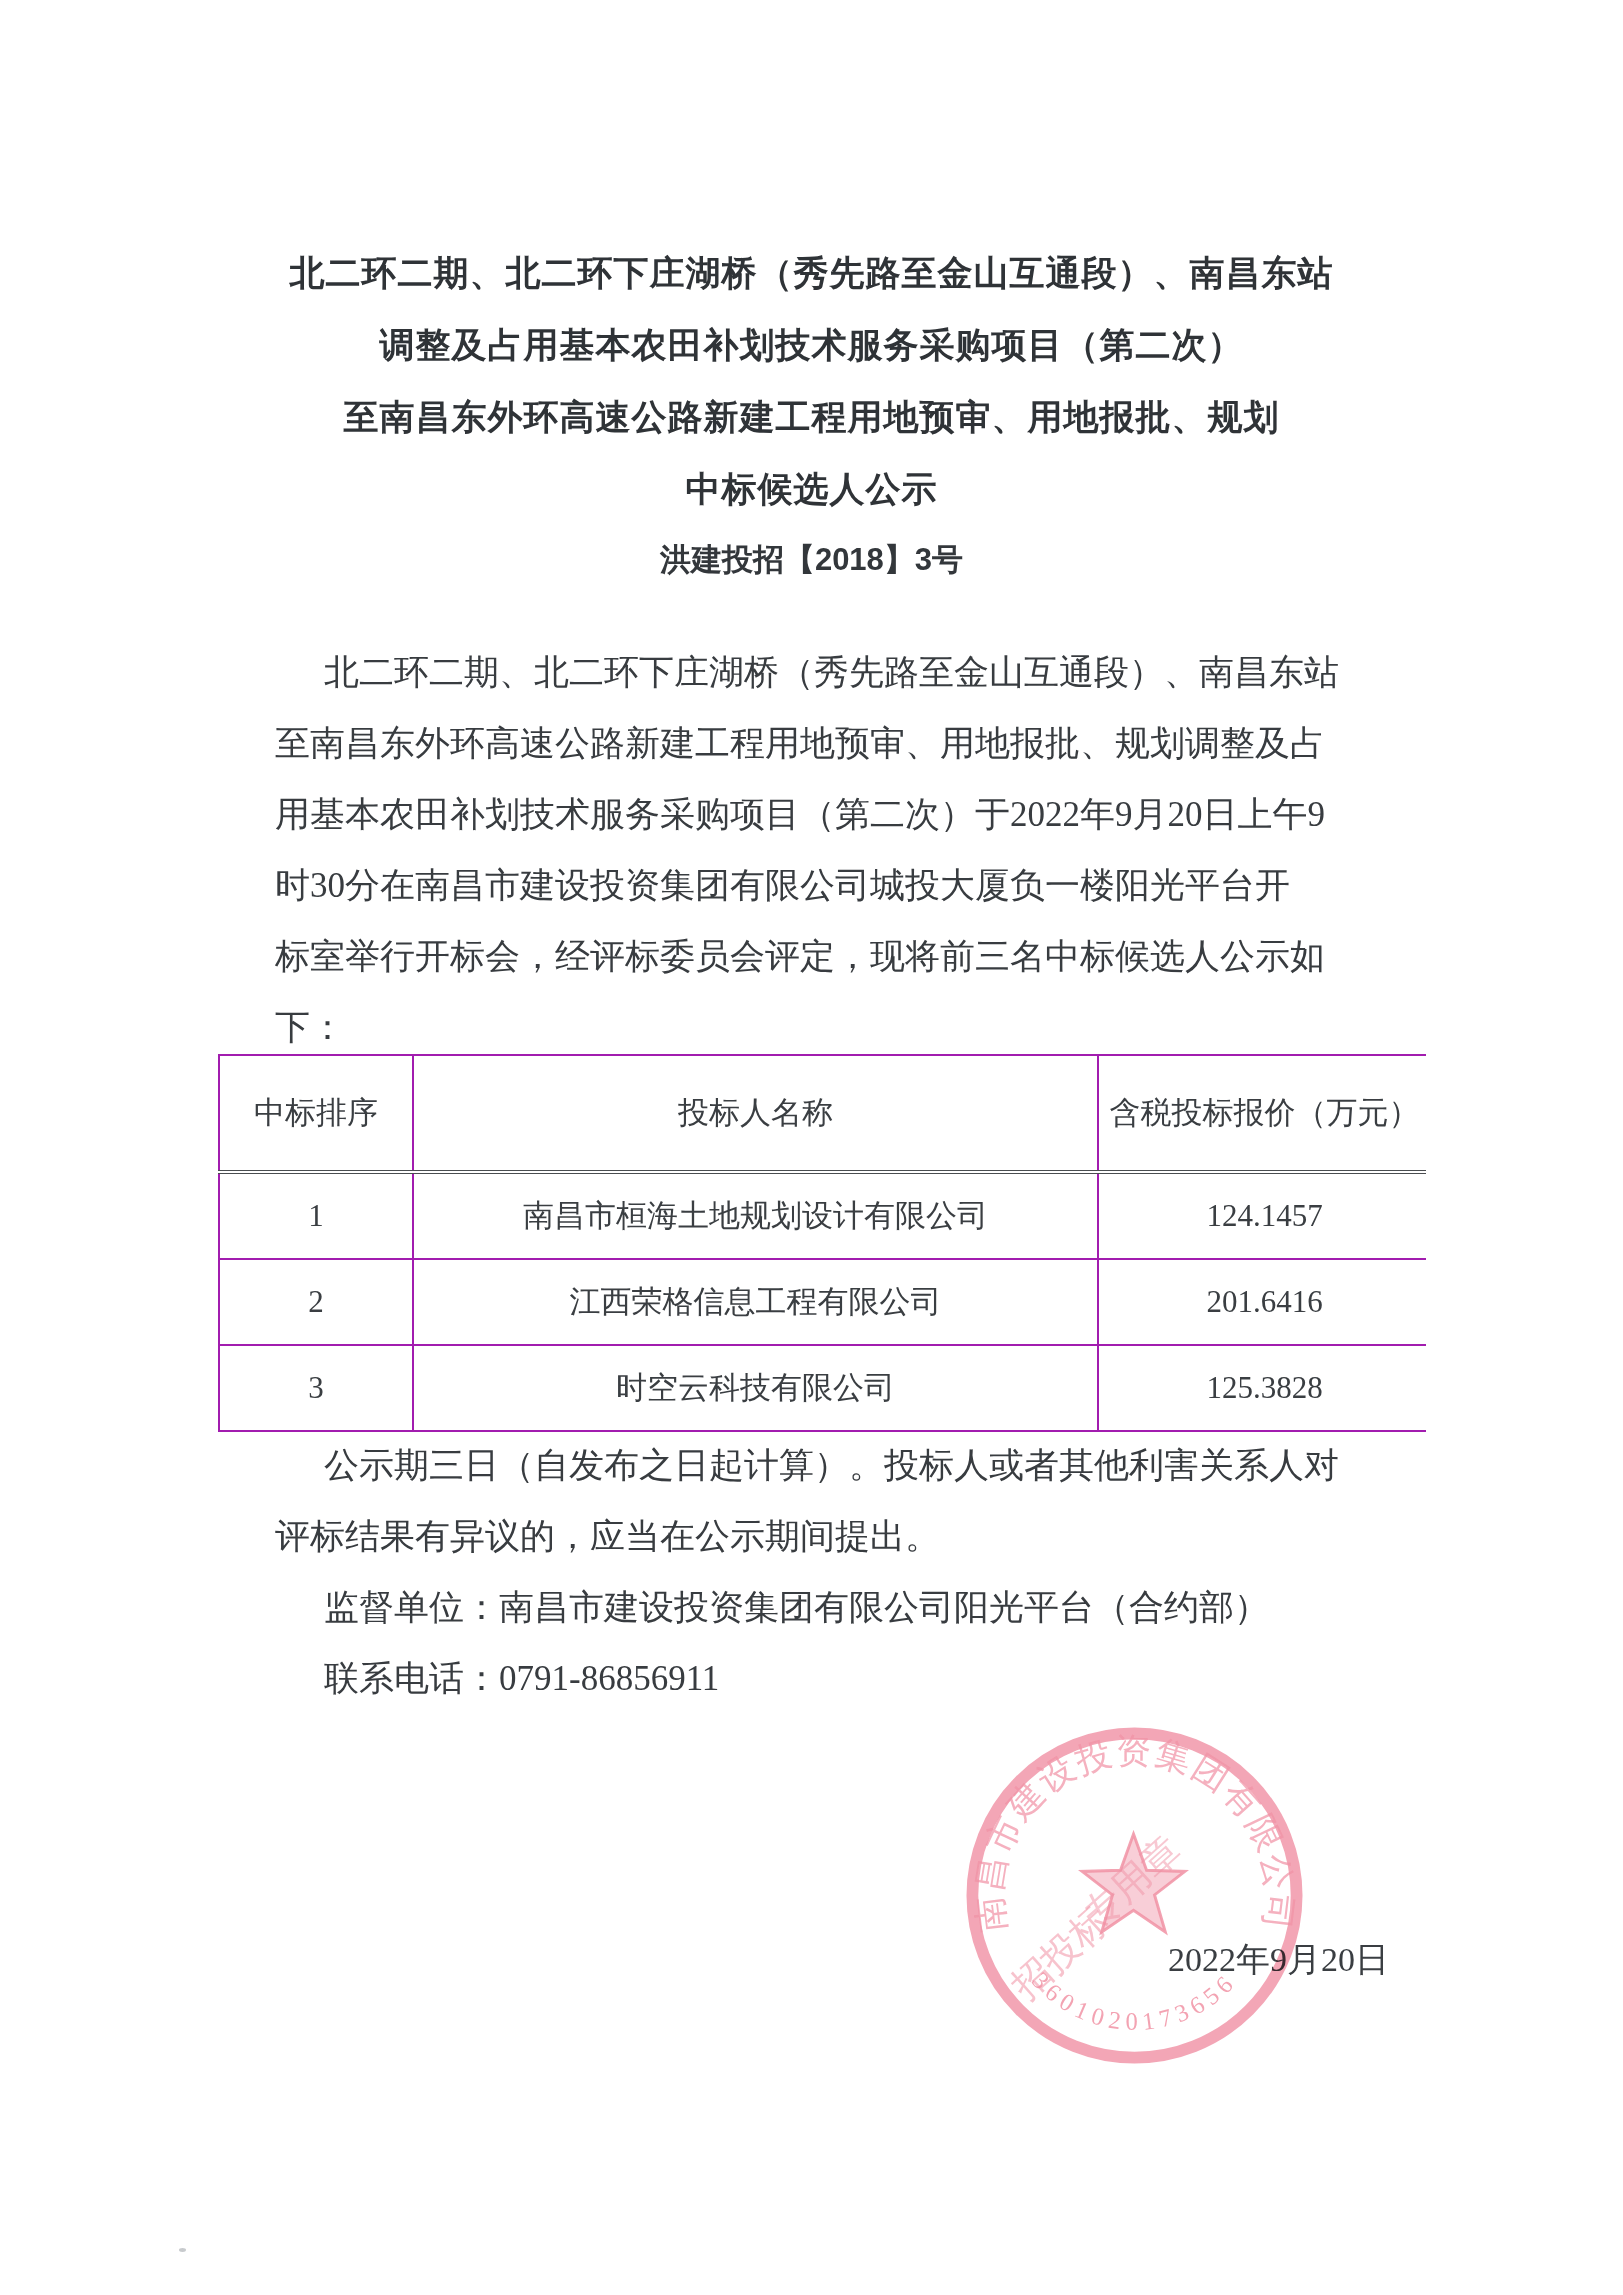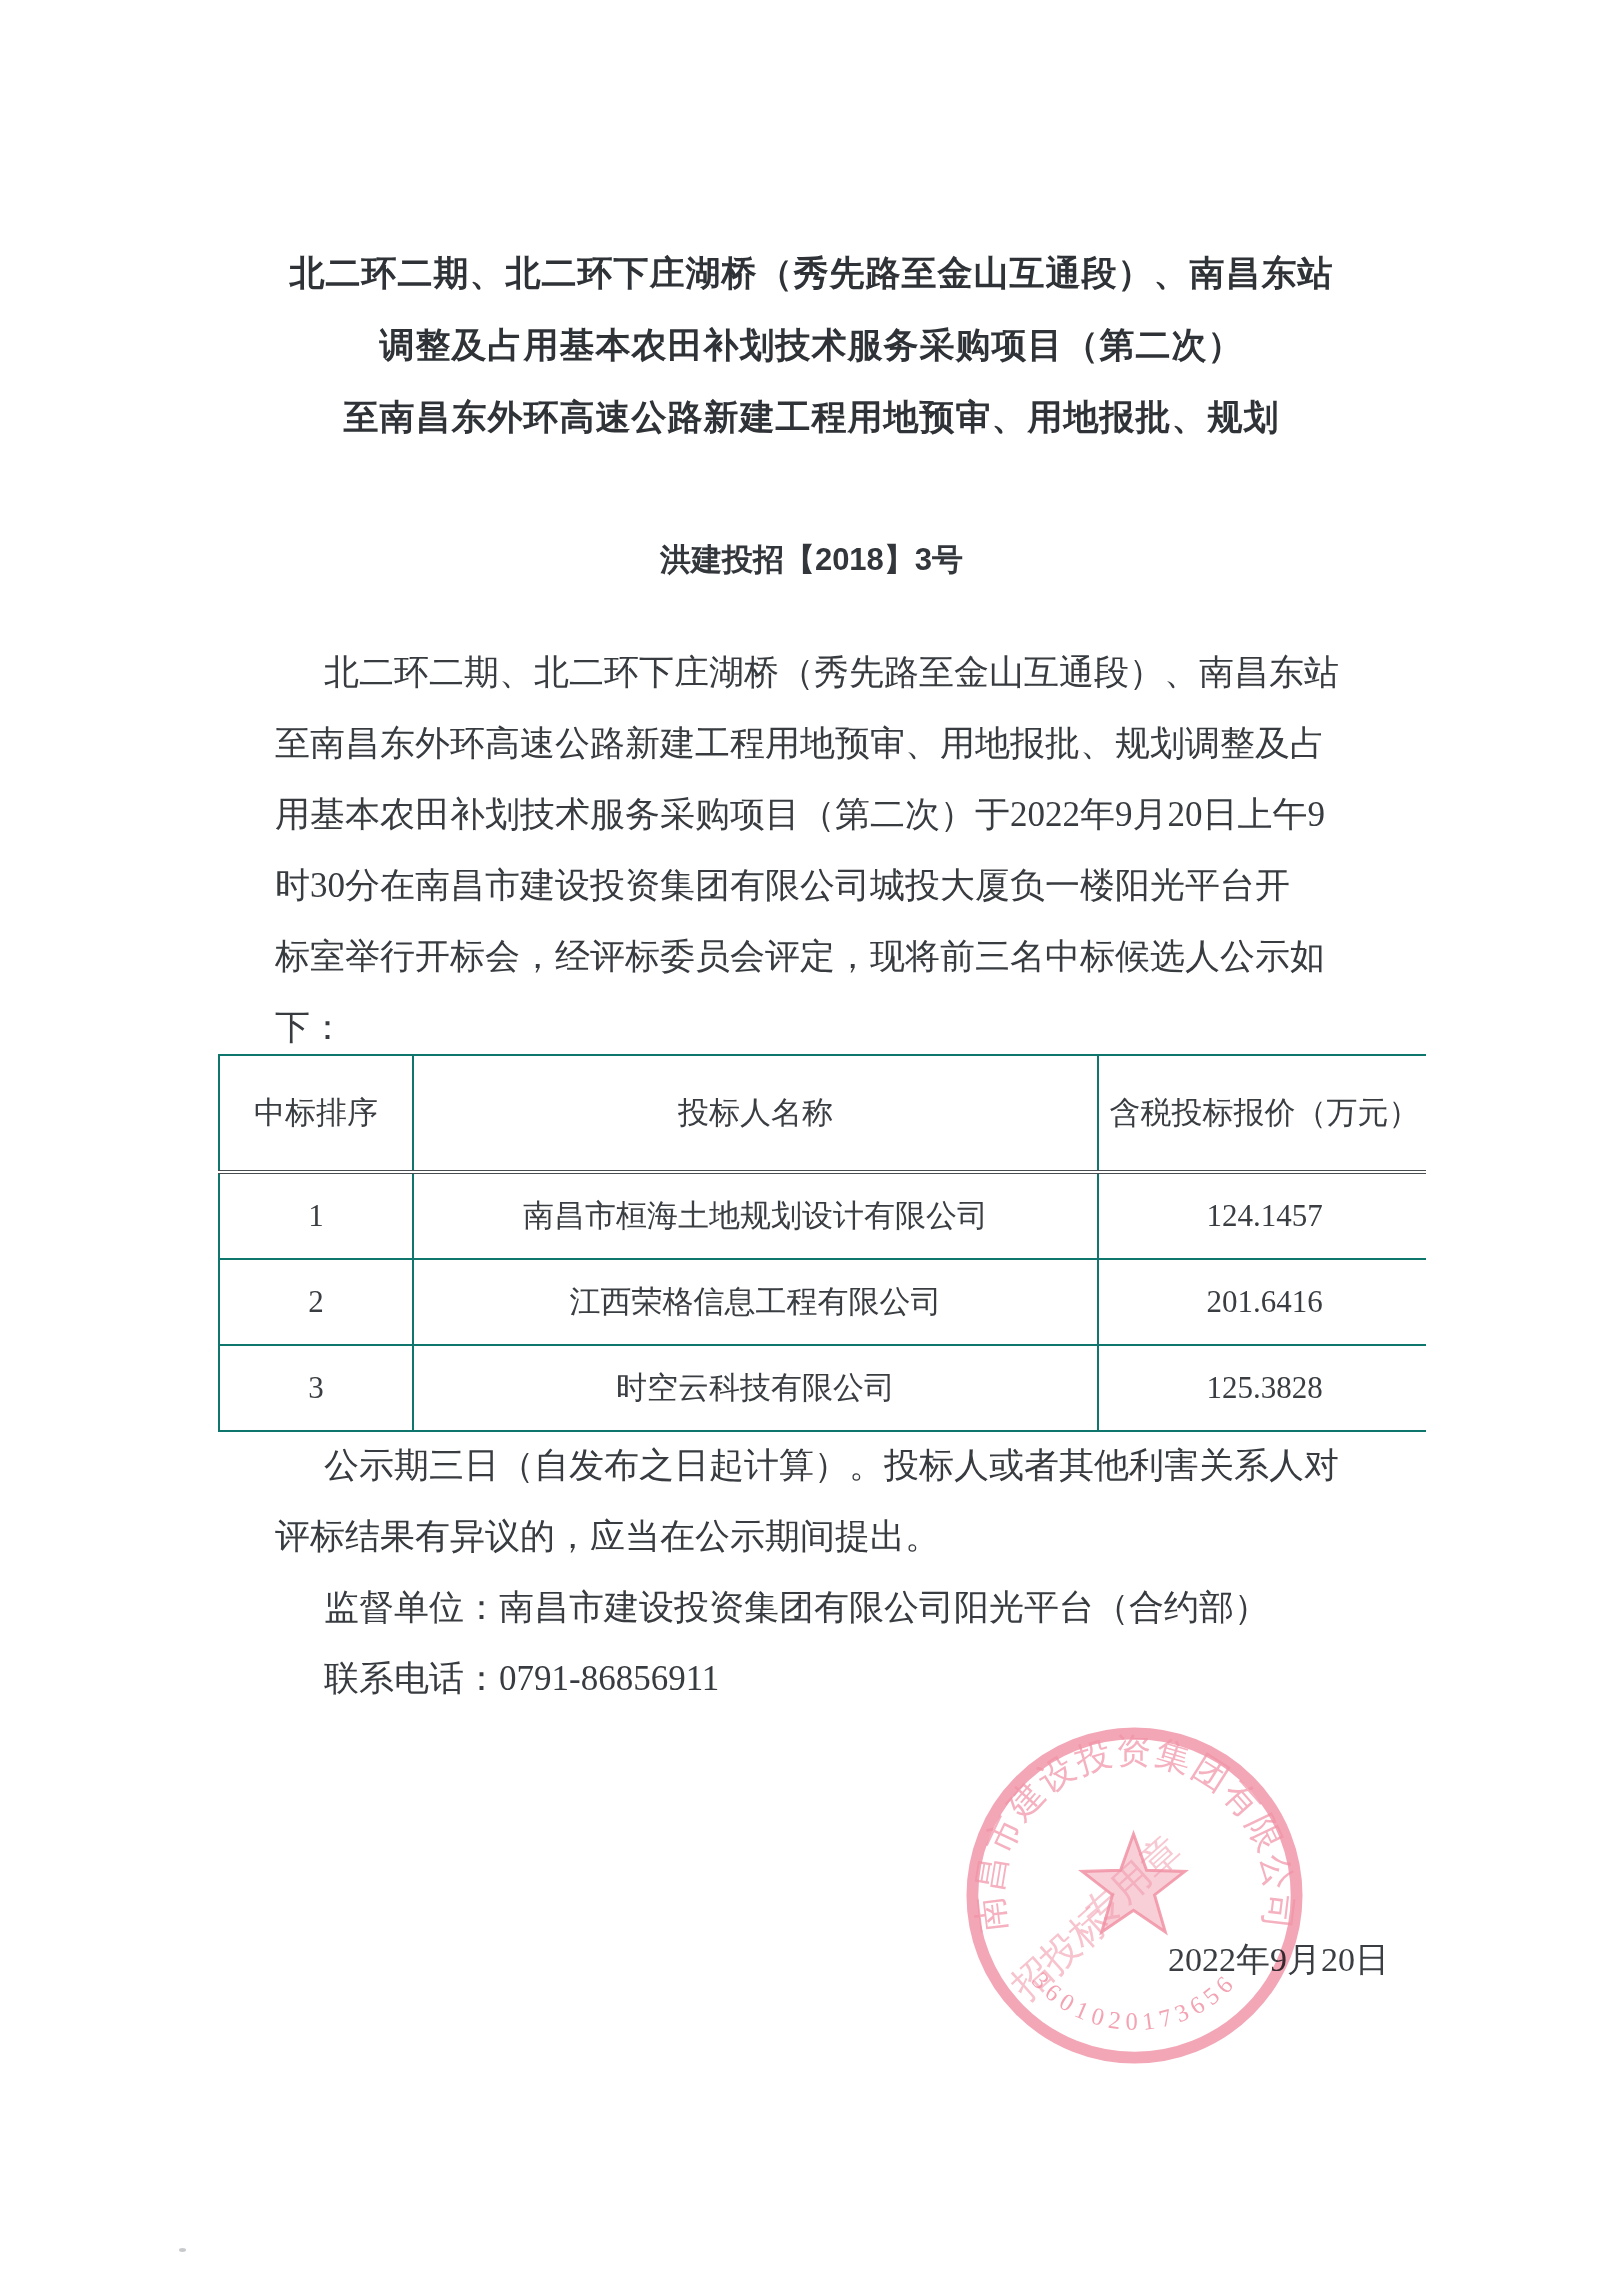--- a/index.html
+++ b/index.html
@@ -36,21 +36,21 @@
   .body-par{top:637px;}
   .notice-par{top:1430px;font-family:Liberation Serif, serif;}
   table.bid-table{
     position:absolute;left:218px;top:1054px;
     width:1212px;
     border-collapse:collapse;
     table-layout:fixed;
     font-size:31px;color:#3a3e42;
   }
   table.bid-table, .bid-table th, .bid-table td{
-    border:2px solid #0f766e;
+    border:2px solid #a21caf;
   }
   table.bid-table{border-width:2.9px;}
   .bid-table th{
     font-weight:400;
     border-bottom:4.9px double #4a4d50;
     height:112px;
     text-align:center;vertical-align:middle;
   }
   .bid-table td{
     height:82px;
@@ -86,20 +86,21 @@
 </style>
 </head>
 <body>
 
 <div class="page">
 
   <div class="title-block">
     <div class="line">北二环二期、北二环下庄湖桥（秀先路至金山互通段）、南昌东站</div>
     <div class="line">调整及占用基本农田补划技术服务采购项目（第二次）</div>
     <div class="line">至南昌东外环高速公路新建工程用地预审、用地报批、规划</div>
+    <div class="line">中标候选人公示</div>
   </div>
 
   <div class="doc-number">洪建投招【2018】3号</div>
 
   <div class="par body-par">
     <div class="line indent">北二环二期、北二环下庄湖桥（秀先路至金山互通段）、南昌东站</div>
     <div class="line">至南昌东外环高速公路新建工程用地预审、用地报批、规划调整及占</div>
     <div class="line">用基本农田补划技术服务采购项目（第二次）于2022年9月20日上午9</div>
     <div class="line">时30分在南昌市建设投资集团有限公司城投大厦负一楼阳光平台开</div>
     <div class="line">标室举行开标会，经评标委员会评定，现将前三名中标候选人公示如</div>

